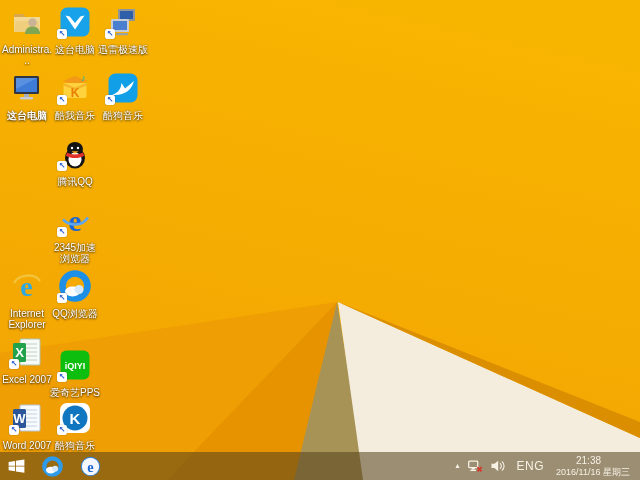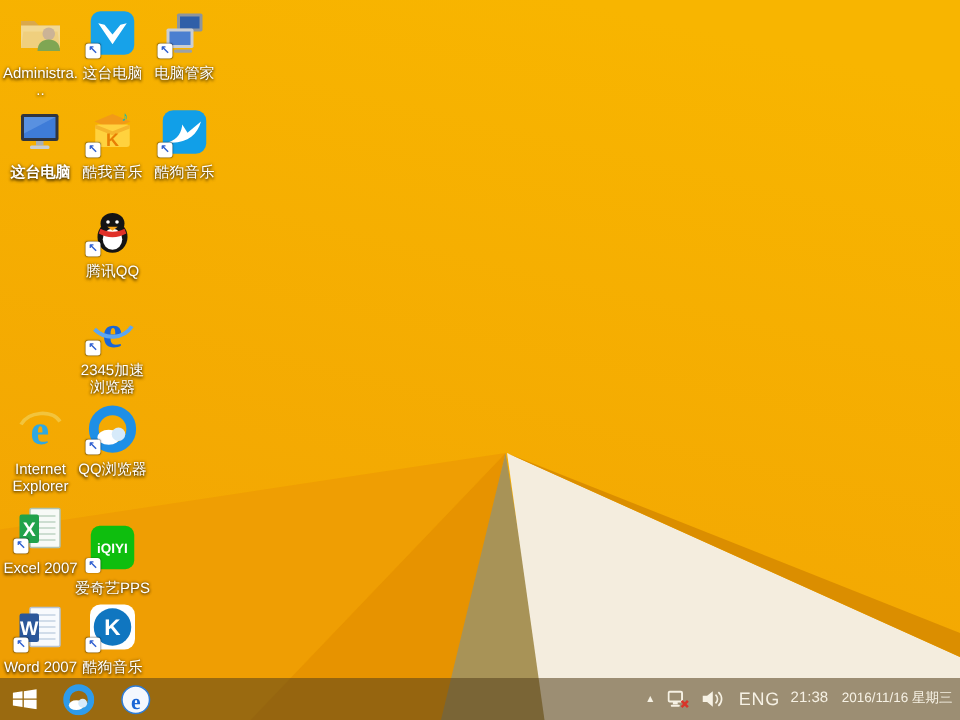--- a/index.html
+++ b/index.html
@@ -23,21 +23,21 @@
     background:rgba(84,64,28,.55);display:flex;align-items:center;z-index:5;}
   .tb-start{width:33px;height:28px;display:flex;align-items:center;justify-content:center;cursor:pointer;}
   .tb-start svg{width:17px;height:14px;display:block;}
   .tb-pinned{display:flex;align-items:center;height:28px;}
   .tb-btn{width:38px;height:28px;display:flex;align-items:center;justify-content:center;cursor:pointer;}
   .tb-btn svg{width:21px;height:21px;display:block;}
   .tray{margin-left:auto;display:flex;align-items:center;height:28px;color:#F6F1E4;}
   .tray-up{font-size:8px;line-height:8px;color:#F6F1E4;padding:0 5px;cursor:pointer;}
   .tray-ic{padding:0 4px;display:flex;align-items:center;cursor:pointer;}
   .tray-lang{font-size:12px;letter-spacing:.5px;padding:0 7px;cursor:pointer;}
-  .clock{display:flex;flex-direction:row;align-items:flex-start;justify-content:center;
+  .clock{display:flex;flex-direction:column;align-items:center;justify-content:center;
     padding-right:5px;min-width:84px;cursor:pointer;}
   .clock .t{font-size:10px;line-height:12px;padding-right:9px;}
   .clock .d{font-size:9px;line-height:11px;}
 </style>
 </head>
 <body>
 
 <div class="screen">
 
   <svg class="wallpaper" width="640" height="480" viewBox="0 0 640 480" preserveAspectRatio="none">
@@ -82,21 +82,21 @@
         <div class="ico">
           <svg viewBox="0 0 32 32">
             <rect x="11" y="3" width="17" height="12" rx="1.2" fill="#8E959C"></rect>
             <rect x="13" y="5" width="13" height="8" fill="#2F5FA8"></rect>
             <rect x="4" y="13" width="18" height="13" rx="1.2" fill="#C9CED4"></rect>
             <rect x="6" y="15" width="14" height="9" fill="#4A7FD0"></rect>
             <rect x="9" y="27" width="12" height="2.2" rx="1" fill="#9AA1A8"></rect>
           </svg>
           <span class="sc">↖</span>
         </div>
-        <div class="lbl">电脑管家</div>
+        <div class="lbl">迅雷极速版</div>
       </div>
       <div class="cell" style="left: 3px; top: 72px; font-weight: bold;">
         <div class="ico">
           <svg viewBox="0 0 32 32">
             <rect x="3" y="4" width="25" height="18" rx="1.5" fill="#30353F"></rect>
             <rect x="5" y="6" width="21" height="14" fill="#3E7CD8"></rect>
             <path d="M5 6h21L5 17z" fill="#6FA3E8" opacity="0.55"></path>
             <rect x="13" y="22" width="5" height="3" fill="#A9AFB6"></rect>
             <rect x="9" y="25" width="13" height="2.4" rx="1" fill="#C9CED4"></rect>
           </svg>

